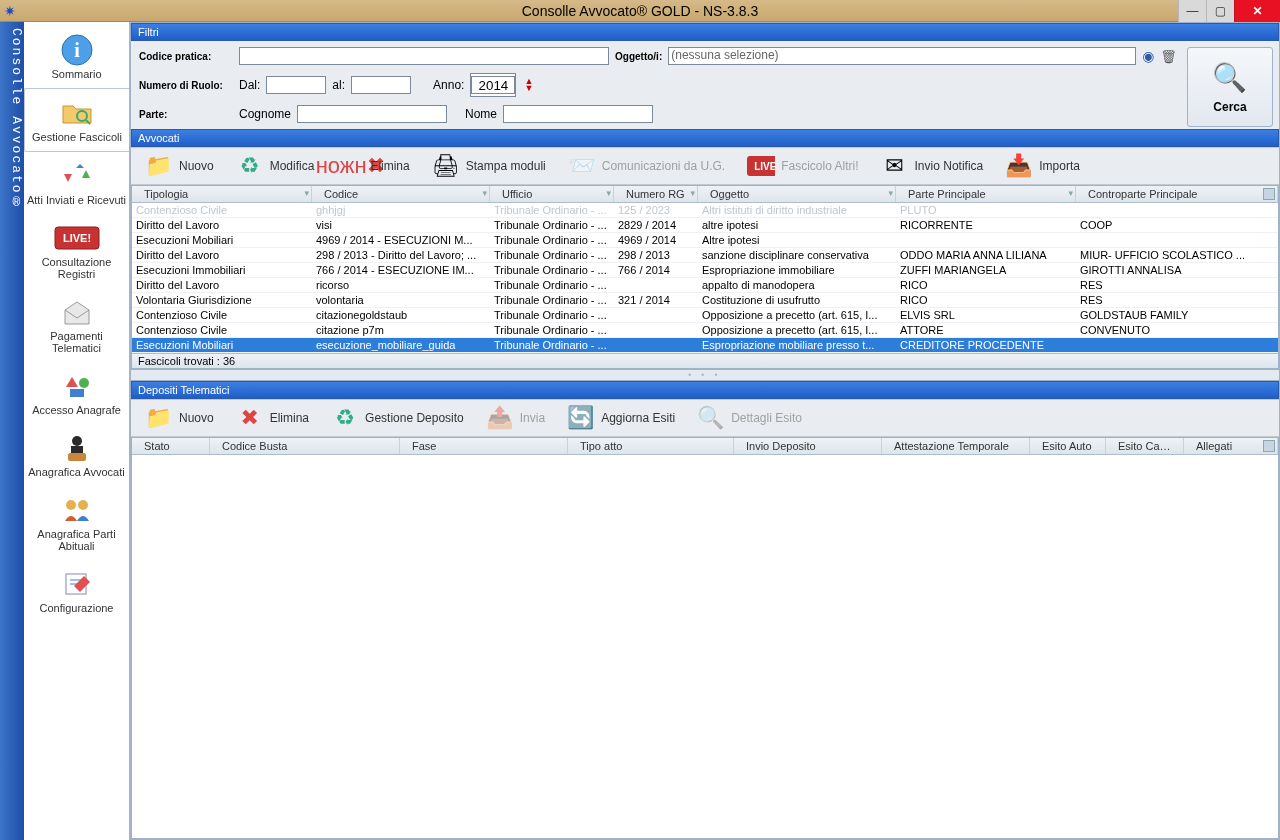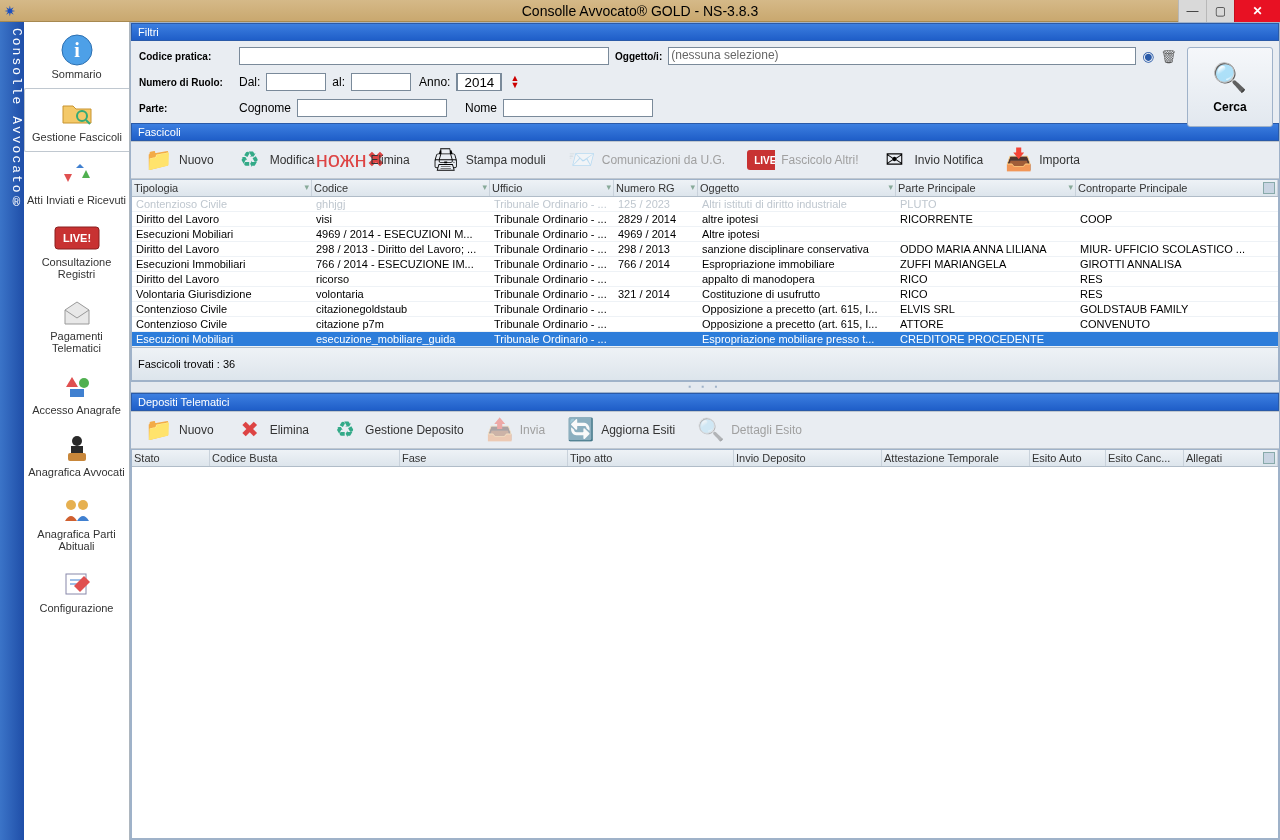--- a/index.html
+++ b/index.html
@@ -32,44 +32,44 @@
 
   .panelhdr { background:linear-gradient(#3c7fe0,#1f5ec8); color:#fff; font-size:11px; padding:2px 6px; border:1px solid #2a5aa8; }
 
   .filters { background:#e9edf2; padding:6px 8px; display:grid; grid-template-columns: 100px auto; row-gap:8px; align-items:center; position:relative; }
   .filters label { font-weight:bold; font-size:10px; }
   .filters .row { display:flex; align-items:center; gap:6px; }
   .filters input[type=text] { border:1px solid #7a8a9a; height:18px; padding:0 2px; background:#fff; }
   .oggetto-field { flex:1; background:#fff; border:1px solid #7a8a9a; height:18px; padding:0 2px; color:#666; }
   .searchbtn { position:absolute; right:6px; top:6px; width:86px; height:80px; background:linear-gradient(#f5f7fa,#e2e8ef); border:1px solid #9fb2c9; border-radius:3px; display:flex; flex-direction:column; align-items:center; justify-content:center; gap:6px; cursor:pointer; }
   .searchbtn .mglass { font-size:28px; color:#c79a3d; }
-  .year-spin { display:flex; align-items:center; border:1px solid #7a8a9a; background:#fff; height:18px; }
+  .year-spin { display:flex; align-items:center; border:1px solid #7a8a9a; background:#fff; height:24px; }
   .year-spin input { border:none; width:44px; text-align:center; height:16px; }
   .redarrows { color:#c00; font-weight:bold; line-height:7px; font-size:9px; display:flex; flex-direction:column; margin-left:2px; }
 
   
   .toolbar { background:#e9edf2; border-top:1px solid #c0c8d0; border-bottom:1px solid #c0c8d0; display:flex; padding:2px 4px; gap:2px; }
   .tbtn { display:flex; align-items:center; gap:6px; padding:2px 10px; cursor:pointer; border-radius:2px; }
   .tbtn.disabled { color:#a0a0a0; cursor:default; }
   .tbtn .ticon { width:28px; height:28px; display:flex; align-items:center; justify-content:center; font-size:22px; }
   .tbtn .tlabel { font-size:12px; color:#333; line-height:13px; }
   .tbtn.disabled .tlabel { color:#a0a0a0; }
 
   
   .tablewrap { background:#fff; border:1px solid #9fb2c9; }
   .thead { display:flex; background:linear-gradient(#eef2f6,#dde5ec); border-bottom:1px solid #b0bcc8; }
-  .th { padding:2px 2px; font-size:11px; color:#333; border-right:1px solid #c9d2db; position:relative; white-space:nowrap; overflow:hidden; text-overflow:ellipsis; }
+  .th { padding:2px 12px; font-size:11px; color:#333; border-right:1px solid #c9d2db; position:relative; white-space:nowrap; overflow:hidden; text-overflow:ellipsis; }
   .th .funnel { position:absolute; right:2px; top:2px; color:#8a9; font-size:9px; }
   .th.last::after { content:""; position:absolute; right:2px; top:2px; width:10px; height:10px; background:#c8d4e2; border:1px solid #8aa; }
   .tbody { max-height:170px; overflow:hidden; }
   .tr { display:flex; border-bottom:1px solid #eef2f6; font-size:11px; white-space:nowrap; }
   .tr.dim { color:#bfc7cf; }
   .tr.sel { background:#2d7dda; color:#fff; }
   .td { padding:1px 4px; overflow:hidden; text-overflow:ellipsis; border-right:1px solid transparent; }
-  .statusbar { background:linear-gradient(#eef2f6,#dde5ec); padding:10px 6px; font-size:11px; border-top:1px solid #b0bcc8; }
+  .statusbar { background:linear-gradient(#eef2f6,#dde5ec); padding:1px 6px; font-size:11px; border-top:1px solid #b0bcc8; }
 
   .splitter { height:12px; background:#e4e9ef; border-top:1px solid #9fb2c9; border-bottom:1px solid #9fb2c9; text-align:center; color:#9fb2c9; font-size:8px; letter-spacing:4px; }
 
   .depositi-body { flex:1; background:#fff; border:1px solid #9fb2c9; }
 
   
   .fc1{width:180px}.fc2{width:178px}.fc3{width:124px}.fc4{width:84px}.fc5{width:198px}.fc6{width:180px}.fc7{flex:1}
   
   .dc1{width:78px}.dc2{width:190px}.dc3{width:168px}.dc4{width:166px}.dc5{width:148px}.dc6{width:148px}.dc7{width:76px}.dc8{width:78px}.dc9{flex:1}
 </style>
@@ -192,21 +192,21 @@
         <span style="color:#2a5aa8;font-size:14px;">◉</span>
         <span style="color:#555;font-size:13px;">🗑</span>
       </div>
 
       <label>Numero di Ruolo:</label>
       <div class="row">
         <span>Dal:</span>
         <input type="text" style="width: 60px;">
         <span>al:</span>
         <input type="text" style="width: 60px;">
-        <span style="margin-left:2px">Anno:</span>
+        <span style="margin-left:16px">Anno:</span>
         <span class="year-spin">
           <input type="text" value="2014" style="">
         </span>
         <span class="redarrows">
             <span>▲</span>
             <span>▼</span>
           </span>
       </div>
 
       <label>Parte:</label>
@@ -216,21 +216,21 @@
         <span style="margin-left:12px">Nome</span>
         <input type="text" style="width: 150px;">
       </div>
 
       <div class="searchbtn">
         <span class="mglass">🔍</span>
         <span style="font-weight:bold">Cerca</span>
       </div>
     </div>
 
-    <div class="panelhdr">Fascicoli</div>
+    <div class="panelhdr">Avvocati</div>
     <div class="toolbar">
       <div class="tbtn">
           <span class="ticon">📁</span>
           <span class="tlabel">Nuovo</span>
         </div>
       <div class="tbtn">
           <span class="ticon" style="color:#3a8">♻</span>
           <span class="tlabel">Modifica</span>
         </div>
       <div class="tbtn">

